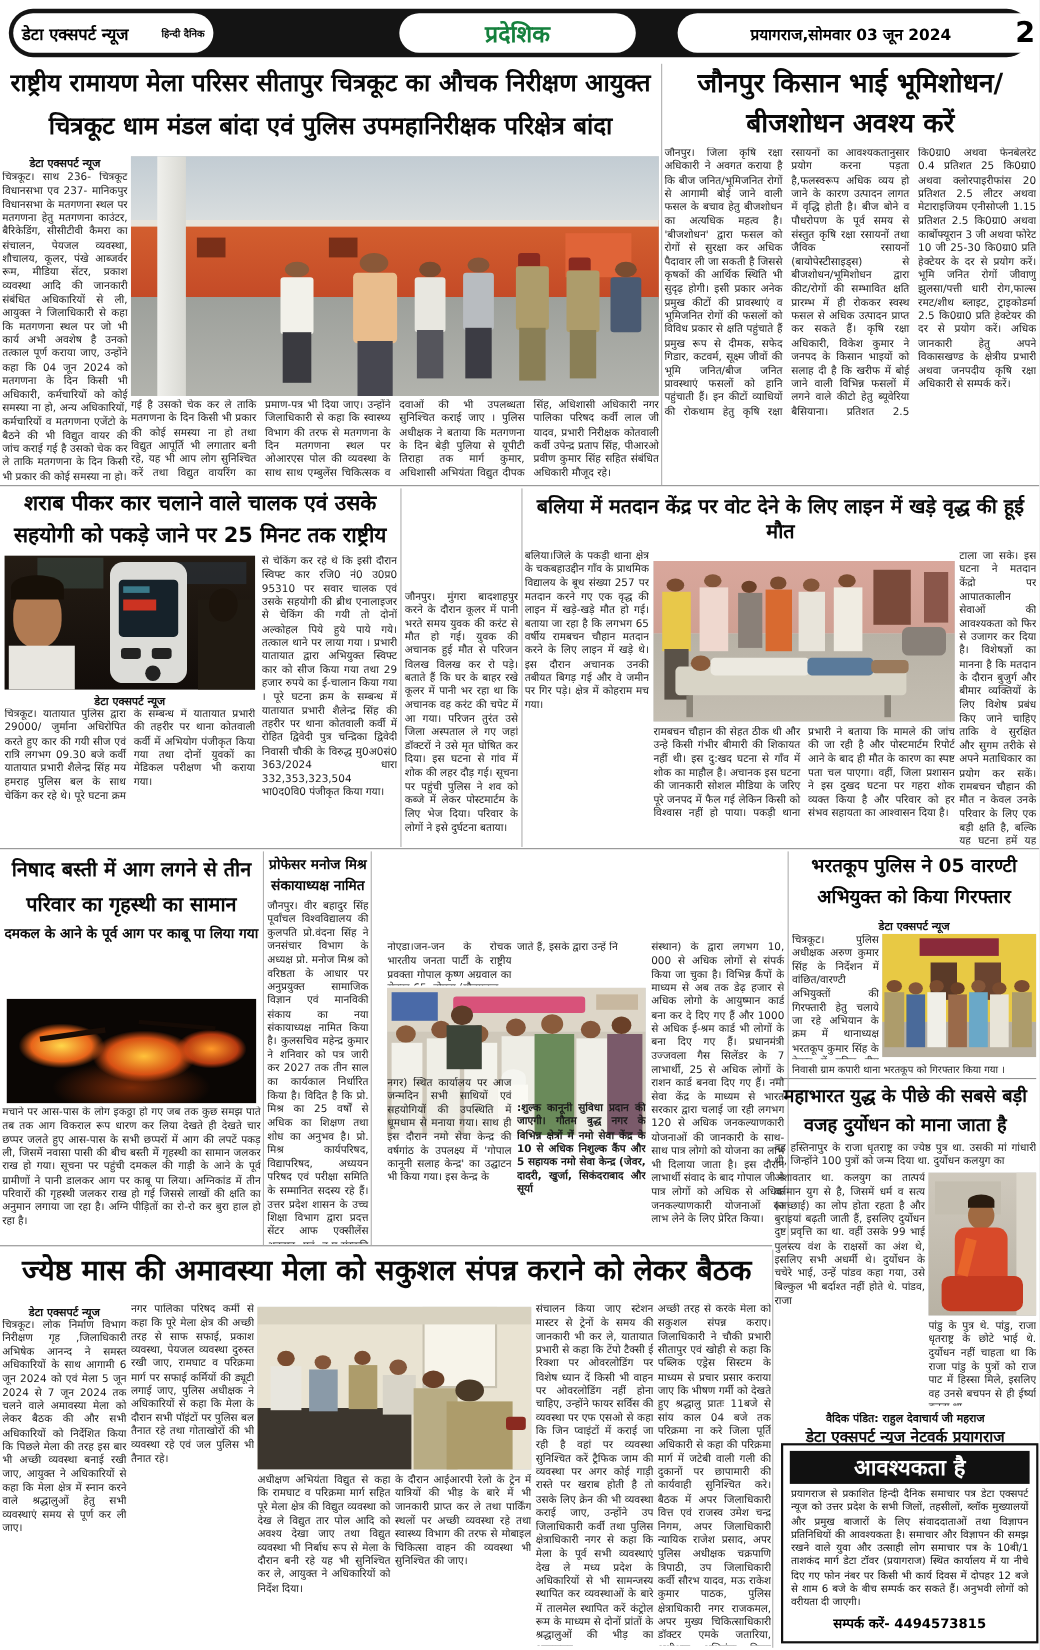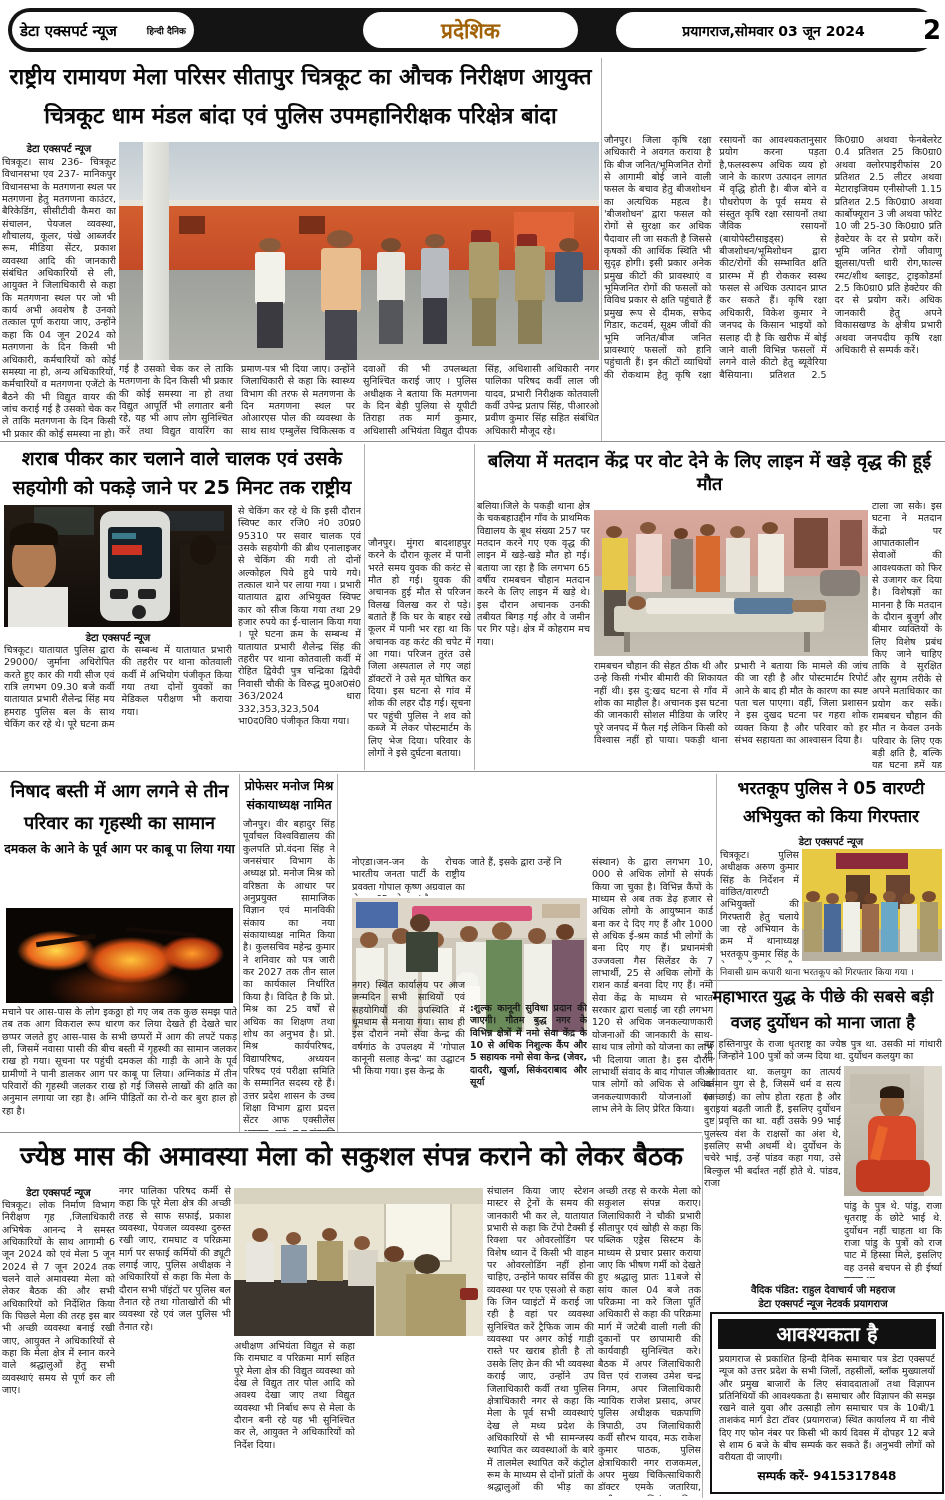--- a/index.html
+++ b/index.html
@@ -34,21 +34,21 @@
 <body>
 
 <div id="page">
 
   <div id="mast">
     <div class="pill" style="left:4px;width:166px;padding:0 8px;justify-content:space-between;">
       <span style="font-weight:bold;font-size:15px;color:#000;">डेटा एक्सपर्ट न्यूज</span>
       <span style="font-weight:bold;font-size:9px;color:#000;">हिन्दी दैनिक</span>
     </div>
     <div class="pill" style="left:355px;width:215px;justify-content:center;">
-      <span style="font-weight:bold;font-size:21px;color:#a16207;">प्रदेशिक</span>
+      <span style="font-weight:bold;font-size:21px;color:#15803d;">प्रदेशिक</span>
     </div>
     <div class="pill" style="left:608px;width:317px;padding:0 8px;justify-content:space-between;">
       <span style="font-weight:bold;font-size:14px;color:#000;flex:1;text-align:center;">प्रयागराज,सोमवार 03 जून 2024</span>
       <span style="font-weight:bold;font-size:26px;color:#000;">2</span>
     </div>
   </div>
 
   <div class="hr" style="left:0;top:441px;width:945px;"></div>
   <div class="hr" style="left:0;top:771px;width:945px;"></div>
   <div class="hr" style="left:0;top:1132px;width:702px;"></div>
@@ -89,20 +89,21 @@
     <div style="left:350px;top:100px;width:30px;height:58px;background:#ad9c6b;border-radius:3px;"></div>
     <div style="left:353px;top:156px;width:24px;height:48px;background:#8a7f56;"></div>
     <div style="left:398px;top:92px;width:20px;height:12px;background:#8a2a20;border-radius:3px 3px 0 0;"></div>
     <div style="left:396px;top:104px;width:30px;height:56px;background:#ad9c6b;border-radius:3px;"></div>
     <div style="left:399px;top:158px;width:24px;height:44px;background:#8a7f56;"></div>
     <div style="left:440px;top:96px;width:20px;height:14px;border-radius:50%;background:#7a4c30;"></div>
     <div style="left:436px;top:110px;width:28px;height:50px;background:#4a5a72;border-radius:3px;"></div>
   </div>
   <div class="bt c4" style="left:119px;top:363px;width:480px;height:79px;">गई है उसको चेक कर ले ताकि मतगणना के दिन किसी भी प्रकार की कोई समस्या ना हो तथा विद्युत आपूर्ति भी लगातार बनी रहे, यह भी आप लोग सुनिश्चित करें तथा विद्युत वायरिंग का प्रमाण-पत्र भी दिया जाए। उन्होंने जिलाधिकारी से कहा कि स्वास्थ्य विभाग की तरफ से मतगणना के दिन मतगणना स्थल पर ओआरएस पोल की व्यवस्था के साथ साथ एम्बुलेंस चिकित्सक व दवाओं की भी उपलब्धता सुनिश्चित कराई जाए । पुलिस अधीक्षक ने बताया कि मतगणना के दिन बेड़ी पुलिया से यूपीटी तिराहा तक मार्ग कुमार, अधिशासी अभियंता विद्युत दीपक सिंह, अधिशासी अधिकारी नगर पालिका परिषद कर्वी लाल जी यादव, प्रभारी निरीक्षक कोतवाली कर्वी उपेन्द्र प्रताप सिंह, पीआरओ प्रवीण कुमार सिंह सहित संबंधित अधिकारी मौजूद रहे।</div>
 
+  <div class="hl" style="left:604px;top:58px;width:338px;height:72px;font-size:24px;line-height:1.5;">जौनपुर किसान भाई भूमिशोधन/ बीजशोधन अवश्य करें</div>
   <div class="bt c3" style="left:604px;top:134px;width:338px;height:306px;">जौनपुर। जिला कृषि रक्षा अधिकारी ने अवगत कराया है कि बीज जनित/भूमिजनित रोगों से आगामी बोई जाने वाली फसल के बचाव हेतु बीजशोधन का अत्यधिक महत्व है। 'बीजशोधन' द्वारा फसल को रोगों से सुरक्षा कर अधिक पैदावार ली जा सकती है जिससे कृषकों की आर्थिक स्थिति भी सुदृढ़ होगी। इसी प्रकार अनेक प्रमुख कीटों की प्रावस्थाएं व भूमिजनित रोगों की फसलों को विविध प्रकार से क्षति पहुंचाते हैं प्रमुख रूप से दीमक, सफेद गिडार, कटवर्म, सूक्ष्म जीवों की भूमि जनित/बीज जनित प्रावस्थाएं फसलों को हानि पहुंचाती हैं। इन कीटों व्याधियों की रोकथाम हेतु कृषि रक्षा रसायनों का आवश्यकतानुसार प्रयोग करना पड़ता है,फलस्वरूप अधिक व्यय हो जाने के कारण उत्पादन लागत में वृद्धि होती है। बीज बोने व पौधरोपण के पूर्व समय से संस्तुत कृषि रक्षा रसायनों तथा जैविक रसायनों (बायोपेस्टीसाइड्स) से बीजशोधन/भूमिशोधन द्वारा कीट/रोगों की सम्भावित क्षति प्रारम्भ में ही रोककर स्वस्थ फसल से अधिक उत्पादन प्राप्त कर सकते हैं। कृषि रक्षा अधिकारी, विकेश कुमार ने जनपद के किसान भाइयों को सलाह दी है कि खरीफ में बोई जाने वाली विभिन्न फसलों में लगने वाले कीटो हेतु ब्यूवेरिया बैसियाना। प्रतिशत 2.5 कि0ग्रा0 अथवा फेनबेलरेट 0.4 प्रतिशत 25 कि0ग्रा0 अथवा क्लोरपाइरीफांस 20 प्रतिशत 2.5 लीटर अथवा मेटाराइजियम एनीसोप्ली 1.15 प्रतिशत 2.5 कि0ग्रा0 अथवा कार्बोफ्यूरान 3 जी अथवा फोरेट 10 जी 25-30 कि0ग्रा0 प्रति हेक्टेयर के दर से प्रयोग करें।भूमि जनित रोगों जीवाणु झुलसा/पत्ती धारी रोग,फाल्स रमट/शीथ ब्लाइट, ट्राइकोडर्मा 2.5 कि0ग्रा0 प्रति हेक्टेयर की दर से प्रयोग करें। अधिक जानकारी हेतु अपने विकासखण्ड के क्षेत्रीय प्रभारी अथवा जनपदीय कृषि रक्षा अधिकारी से सम्पर्क करें।</div>
 
   <div class="hl" style="left:2px;top:444px;width:360px;height:58px;font-size:19px;line-height:1.5;">शराब पीकर कार चलाने वाले चालक एवं उसके सहयोगी को पकड़े जाने पर 25 मिनट तक राष्ट्रीय राजमार्ग 35 पर किया हाई वोल्टेज ड्रामा</div>
   <div class="ph" style="left:4px;top:505px;width:228px;height:122px;">
     <div style="left:0;top:0;width:228px;height:122px;background:linear-gradient(#241c14,#120d0a);"></div>
     <div style="left:30px;top:2px;width:60px;height:28px;background:#3a4a42;opacity:.6;"></div>
     <div style="left:150px;top:6px;width:70px;height:20px;background:#2a3038;opacity:.7;"></div>
     <div style="left:8px;top:28px;width:44px;height:56px;border-radius:45%;background:#b07a52;"></div>
     <div style="left:6px;top:18px;width:48px;height:22px;border-radius:50% 50% 0 0;background:#171008;"></div>
     <div style="left:4px;top:82px;width:60px;height:40px;background:#e8e6e0;"></div>
@@ -236,26 +237,26 @@
     <div style="left:80px;top:0;width:18px;height:130px;background:#ddd8cc;"></div>
     <div style="left:6px;top:8px;width:60px;height:30px;background:#c4beb0;"></div>
     <div style="left:36px;top:26px;width:24px;height:26px;border-radius:50%;background:#a06a42;"></div>
     <div style="left:36px;top:20px;width:24px;height:12px;border-radius:50% 50% 0 0;background:#2a1c10;"></div>
     <div style="left:24px;top:50px;width:48px;height:50px;background:#d84a2a;border-radius:10px 10px 4px 4px;"></div>
     <div style="left:12px;top:94px;width:74px;height:32px;background:#c43a20;border-radius:8px;"></div>
     <div style="left:30px;top:60px;width:10px;height:34px;background:#e8642a;transform:rotate(14deg);"></div>
   </div>
   <div class="bt" style="left:844px;top:1200px;width:98px;height:78px;">पांडु के पुत्र थे. पांडु, राजा धृतराष्ट्र के छोटे भाई थे. दुर्योधन नहीं चाहता था कि राजा पांडु के पुत्रों को राज पाट में हिस्सा मिले, इसलिए वह उनसे बचपन से ही ईर्ष्या करता था.</div>
   <div class="by" style="left:704px;top:1282px;width:238px;font-size:10px;">वैदिक पंडित: राहुल देवाचार्य जी महराज</div>
-  <div class="by" style="left:704px;top:1296px;width:238px;font-size:10px;">डेटा एक्सपर्ट न्यूज नेटवर्क प्रयागराज</div>
+  <div class="by" style="left:704px;top:1296px;width:238px;font-size:14px;">डेटा एक्सपर्ट न्यूज नेटवर्क प्रयागराज</div>
 
   <div id="advert">
     <div class="ahead">आवश्यकता है</div>
     <div class="abody">प्रयागराज से प्रकाशित हिन्दी दैनिक समाचार पत्र डेटा एक्सपर्ट न्यूज को उत्तर प्रदेश के सभी जिलों, तहसीलों, ब्लॉक मुख्यालयों और प्रमुख बाजारों के लिए संवाददाताओं तथा विज्ञापन प्रतिनिधियों की आवश्यकता है। समाचार और विज्ञापन की समझ रखने वाले युवा और उत्साही लोग समाचार पत्र के 10बी/1 ताशकंद मार्ग डेटा टॉवर (प्रयागराज) स्थित कार्यालय में या नीचे दिए गए फोन नंबर पर किसी भी कार्य दिवस में दोपहर 12 बजे से शाम 6 बजे के बीच सम्पर्क कर सकते हैं। अनुभवी लोगों को वरीयता दी जाएगी।</div>
-    <div class="acontact">सम्पर्क करें- 9415317848</div>
+    <div class="acontact">सम्पर्क करें- 4494573815</div>
   </div>
 
   <div class="hl" style="left:2px;top:1136px;width:699px;height:44px;font-size:26px;line-height:1.6;">ज्येष्ठ मास की अमावस्या मेला को सकुशल संपन्न कराने को लेकर बैठक</div>
   <div class="by" style="left:2px;top:1185px;width:113px;">डेटा एक्सपर्ट न्यूज</div>
   <div class="bt" style="left:2px;top:1199px;width:113px;height:297px;">चित्रकूट। लोक निर्माण विभाग निरीक्षण गृह ,जिलाधिकारी अभिषेक आनन्द ने समस्त अधिकारियों के साथ आगामी 6 जून 2024 को एवं मेला 5 जून 2024 से 7 जून 2024 तक चलने वाले अमावस्या मेला को लेकर बैठक की और सभी अधिकारियों को निर्देशित किया कि पिछले मेला की तरह इस बार भी अच्छी व्यवस्था बनाई रखी जाए, आयुक्त ने अधिकारियों से कहा कि मेला क्षेत्र में स्नान करने वाले श्रद्धालुओं हेतु सभी व्यवस्थाएं समय से पूर्ण कर ली जाए।</div>
   <div class="bt" style="left:119px;top:1185px;width:112px;height:311px;">नगर पालिका परिषद कर्मी से कहा कि पूरे मेला क्षेत्र की अच्छी तरह से साफ सफाई, प्रकाश व्यवस्था, पेयजल व्यवस्था दुरुस्त रखी जाए, रामघाट व परिक्रमा मार्ग पर सफाई कर्मियों की ड्यूटी लगाई जाए, पुलिस अधीक्षक ने अधिकारियों से कहा कि मेला के दौरान सभी पॉइंटों पर पुलिस बल तैनात रहे तथा गोताखोरों की भी व्यवस्था रहे एवं जल पुलिस भी तैनात रहे।</div>
   <div class="ph" style="left:234px;top:1188px;width:249px;height:148px;">
     <div style="left:0;top:0;width:249px;height:148px;background:#e9e3d2;"></div>
     <div style="left:150px;top:0;width:64px;height:70px;background:#f7f4ea;border:2px solid #c8c2b0;"></div>
     <div style="left:0;top:0;width:249px;height:16px;background:#d8d2c0;"></div>
@@ -268,16 +269,17 @@
     <div style="left:83px;top:53px;width:26px;height:40px;background:#ad9c6b;"></div>
     <div style="left:120px;top:48px;width:16px;height:14px;border-radius:50%;background:#84563a;"></div>
     <div style="left:114px;top:62px;width:30px;height:36px;background:#d8d4c8;"></div>
     <div style="left:150px;top:58px;width:20px;height:16px;border-radius:50%;background:#6a4028;"></div>
     <div style="left:142px;top:74px;width:40px;height:74px;background:#b8ac84;"></div>
     <div style="left:180px;top:66px;width:26px;height:20px;border-radius:50%;background:#4a3a28;"></div>
     <div style="left:172px;top:86px;width:60px;height:62px;background:#ad9c6b;"></div>
     <div style="left:226px;top:100px;width:18px;height:12px;background:#8a2a20;border-radius:3px;"></div>
   </div>
   <div class="bt" style="left:234px;top:1340px;width:121px;height:156px;">अधीक्षण अभियंता विद्युत से कहा कि रामघाट व परिक्रमा मार्ग सहित पूरे मेला क्षेत्र की विद्युत व्यवस्था को देख ले विद्युत तार पोल आदि को अवश्य देखा जाए तथा विद्युत व्यवस्था भी निर्बाध रूप से मेला के दौरान बनी रहे यह भी सुनिश्चित कर ले, आयुक्त ने अधिकारियों को निर्देश दिया।</div>
+  <div class="bt" style="left:359px;top:1340px;width:124px;height:156px;">के दौरान आईआरपी रेलो के ट्रेन में यात्रियों की भीड़ के बारे में भी जानकारी प्राप्त कर ले तथा पार्किंग स्थलों पर अच्छी व्यवस्था रहे तथा स्वास्थ्य विभाग की तरफ से मोबाइल चिकित्सा वाहन की व्यवस्था भी सुनिश्चित की जाए।</div>
   <div class="bt" style="left:487px;top:1185px;width:107px;height:311px;">संचालन किया जाए स्टेशन मास्टर से ट्रेनों के समय की जानकारी भी कर ले, यातायात प्रभारी से कहा कि टेंपो टैक्सी ई रिक्शा पर ओवरलोडिंग पर विशेष ध्यान दें किसी भी वाहन पर ओवरलोडिंग नहीं होना चाहिए, उन्होंने फायर सर्विस की व्यवस्था पर एफ एसओ से कहा कि जिन प्वाइंटों में कराई जा रही है वहां पर व्यवस्था सुनिश्चित करें ट्रैफिक जाम की व्यवस्था पर अगर कोई गाड़ी रास्ते पर खराब होती है तो उसके लिए क्रेन की भी व्यवस्था कराई जाए, उन्होंने उप जिलाधिकारी कर्वी तथा पुलिस क्षेत्राधिकारी नगर से कहा कि मेला के पूर्व सभी व्यवस्थाएं देख ले मध्य प्रदेश के अधिकारियों से भी सामन्जस्य स्थापित कर व्यवस्थाओं के बारे में तालमेल स्थापित करें कंट्रोल रूम के माध्यम से दोनों प्रांतों के श्रद्धालुओं की भीड़ का आवागमन</div>
   <div class="bt" style="left:598px;top:1185px;width:103px;height:311px;">अच्छी तरह से करके मेला को सकुशल संपन्न कराए। जिलाधिकारी ने चौकी प्रभारी सीतापुर एवं खोही से कहा कि पब्लिक एड्रेस सिस्टम के माध्यम से प्रचार प्रसार कराया जाए कि भीषण गर्मी को देखते हुए श्रद्धालु प्रातः 11बजे से सांय काल 04 बजे तक परिक्रमा ना करे जिला पूर्ति अधिकारी से कहा की परिक्रमा मार्ग में जटेबी वाली गली की दुकानों पर छापामारी की कार्यवाही सुनिश्चित करे। बैठक में अपर जिलाधिकारी वित्त एवं राजस्व उमेश चन्द्र निगम, अपर जिलाधिकारी न्यायिक राजेश प्रसाद, अपर पुलिस अधीक्षक चक्रपाणि त्रिपाठी, उप जिलाधिकारी कर्वी सौरभ यादव, मऊ राकेश कुमार पाठक, पुलिस क्षेत्राधिकारी नगर राजकमल, अपर मुख्य चिकित्साधिकारी डॉक्टर एमके जतारिया, अधीक्षण अभियंता विद्युत सहित अधिकारी मौजूद रहे।</div>
 
 </div>
 
 </body></html>

